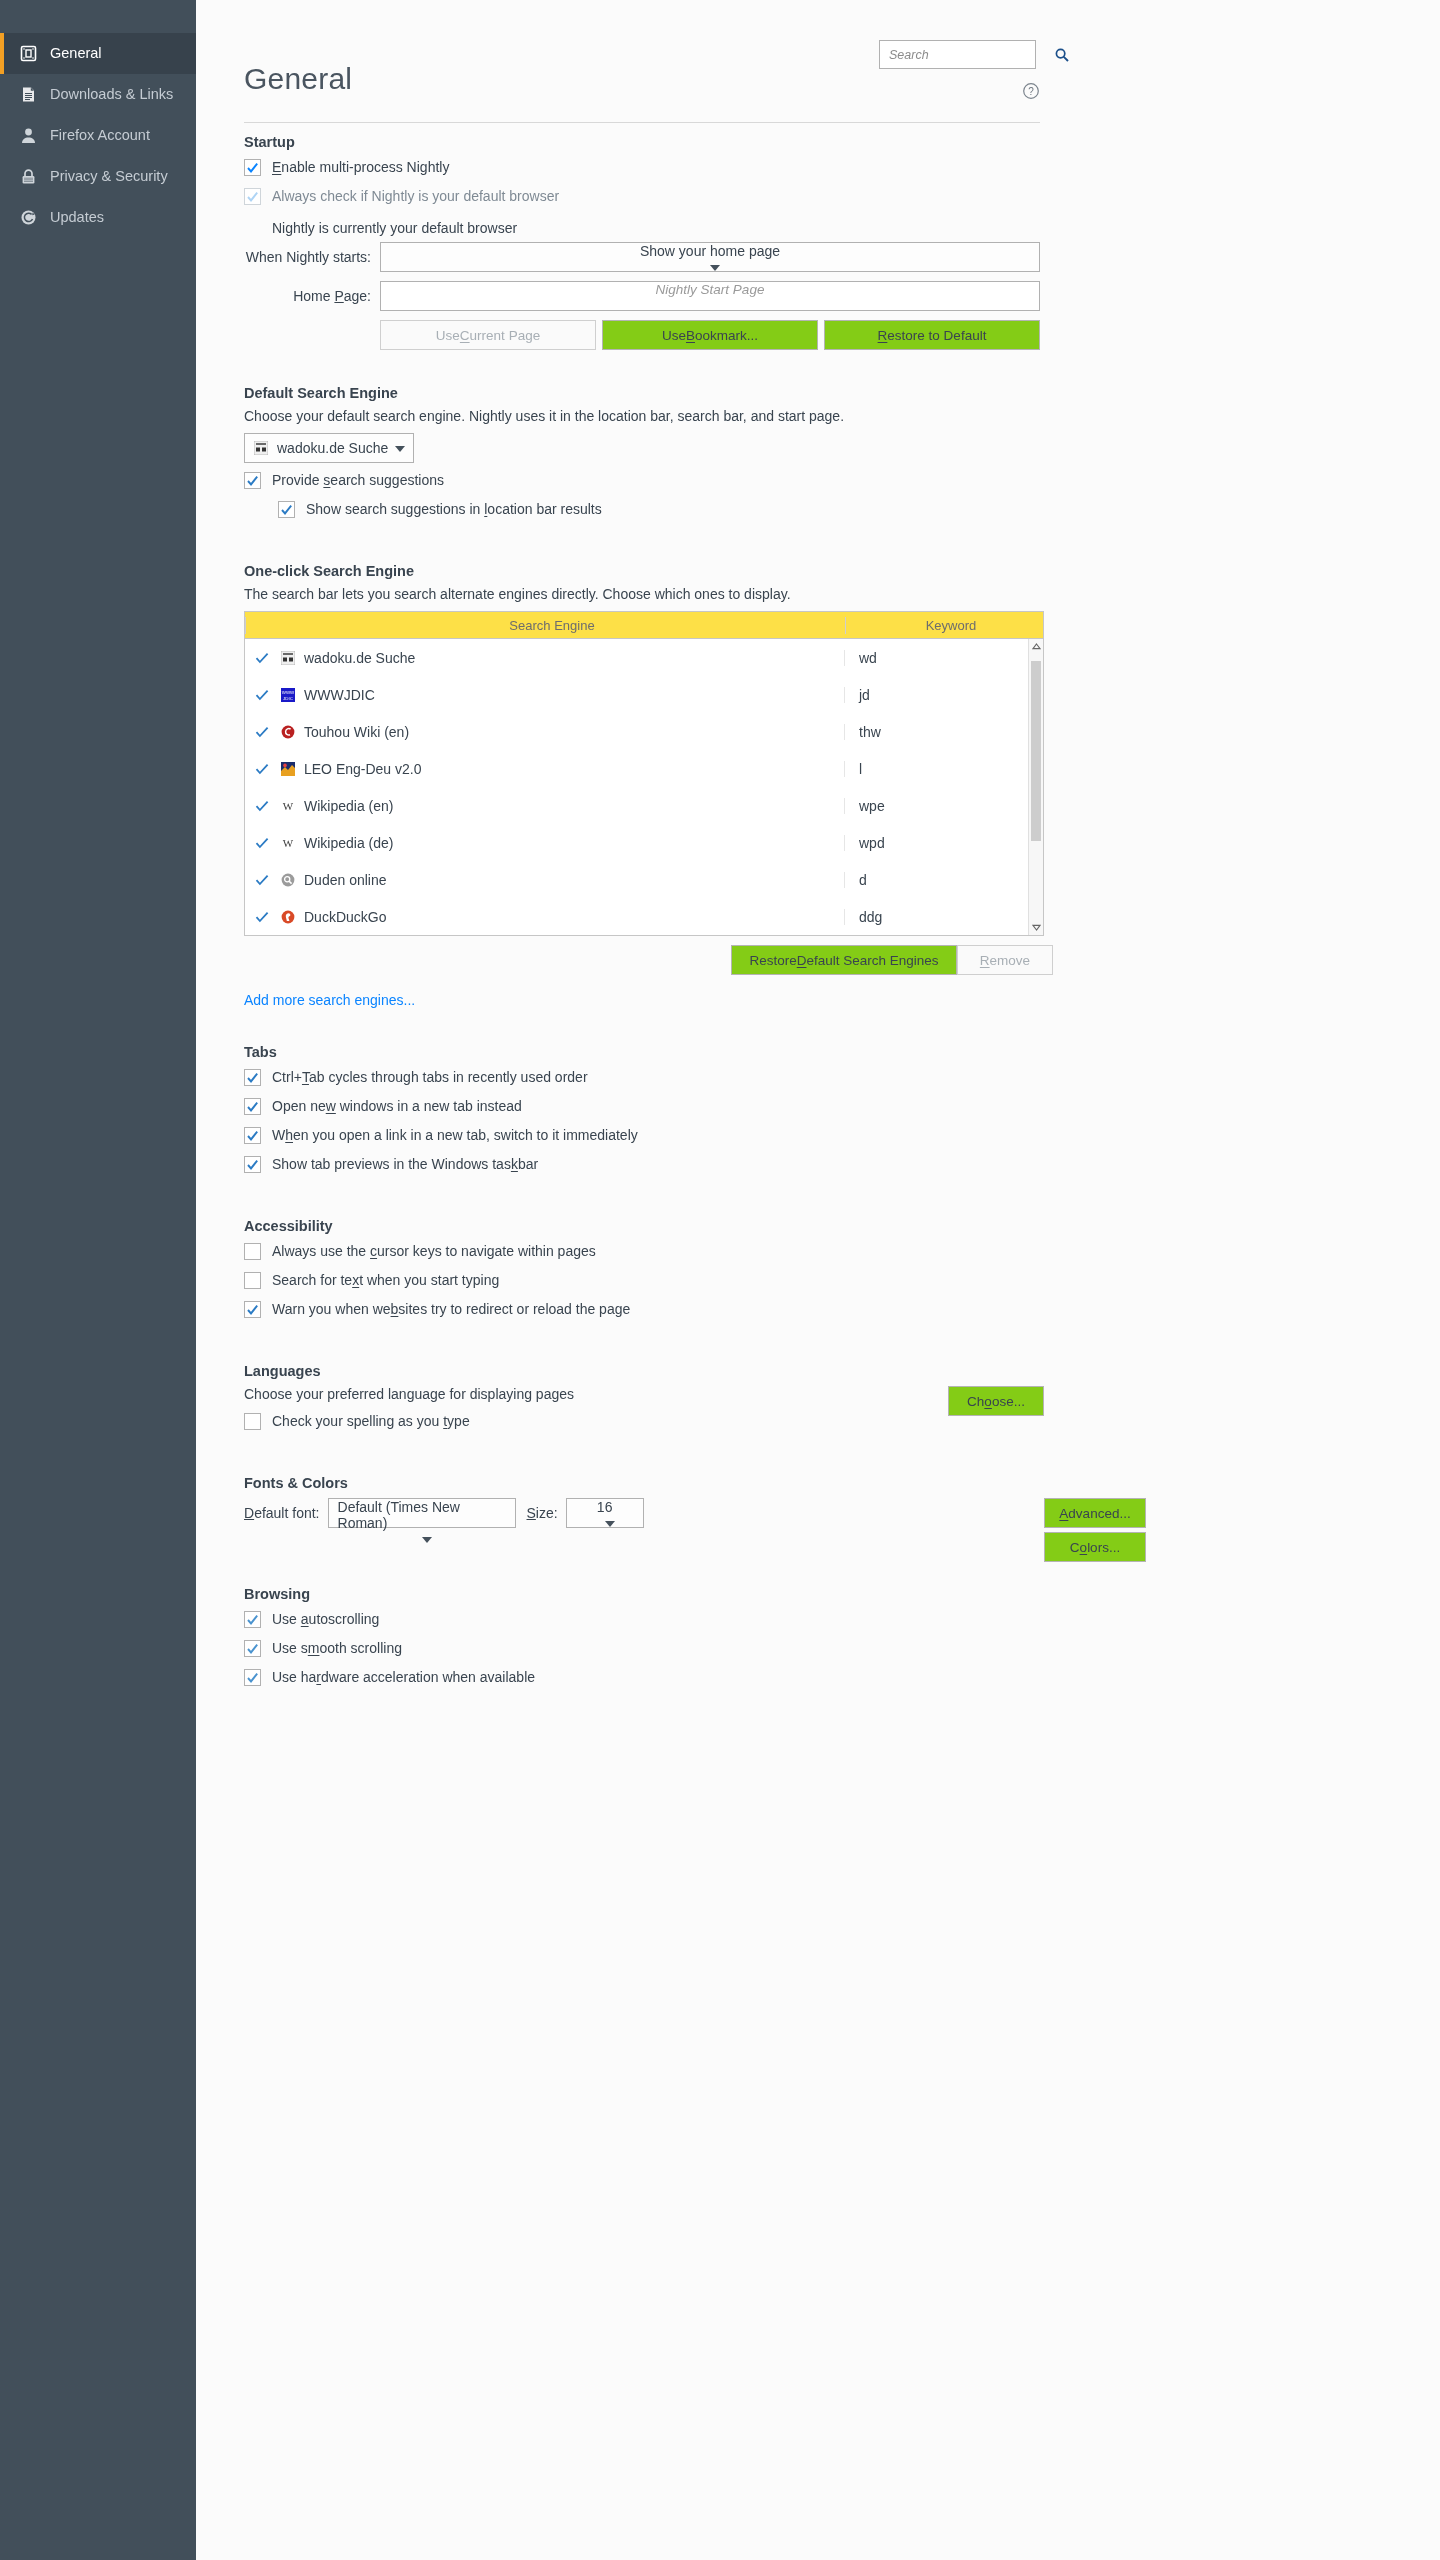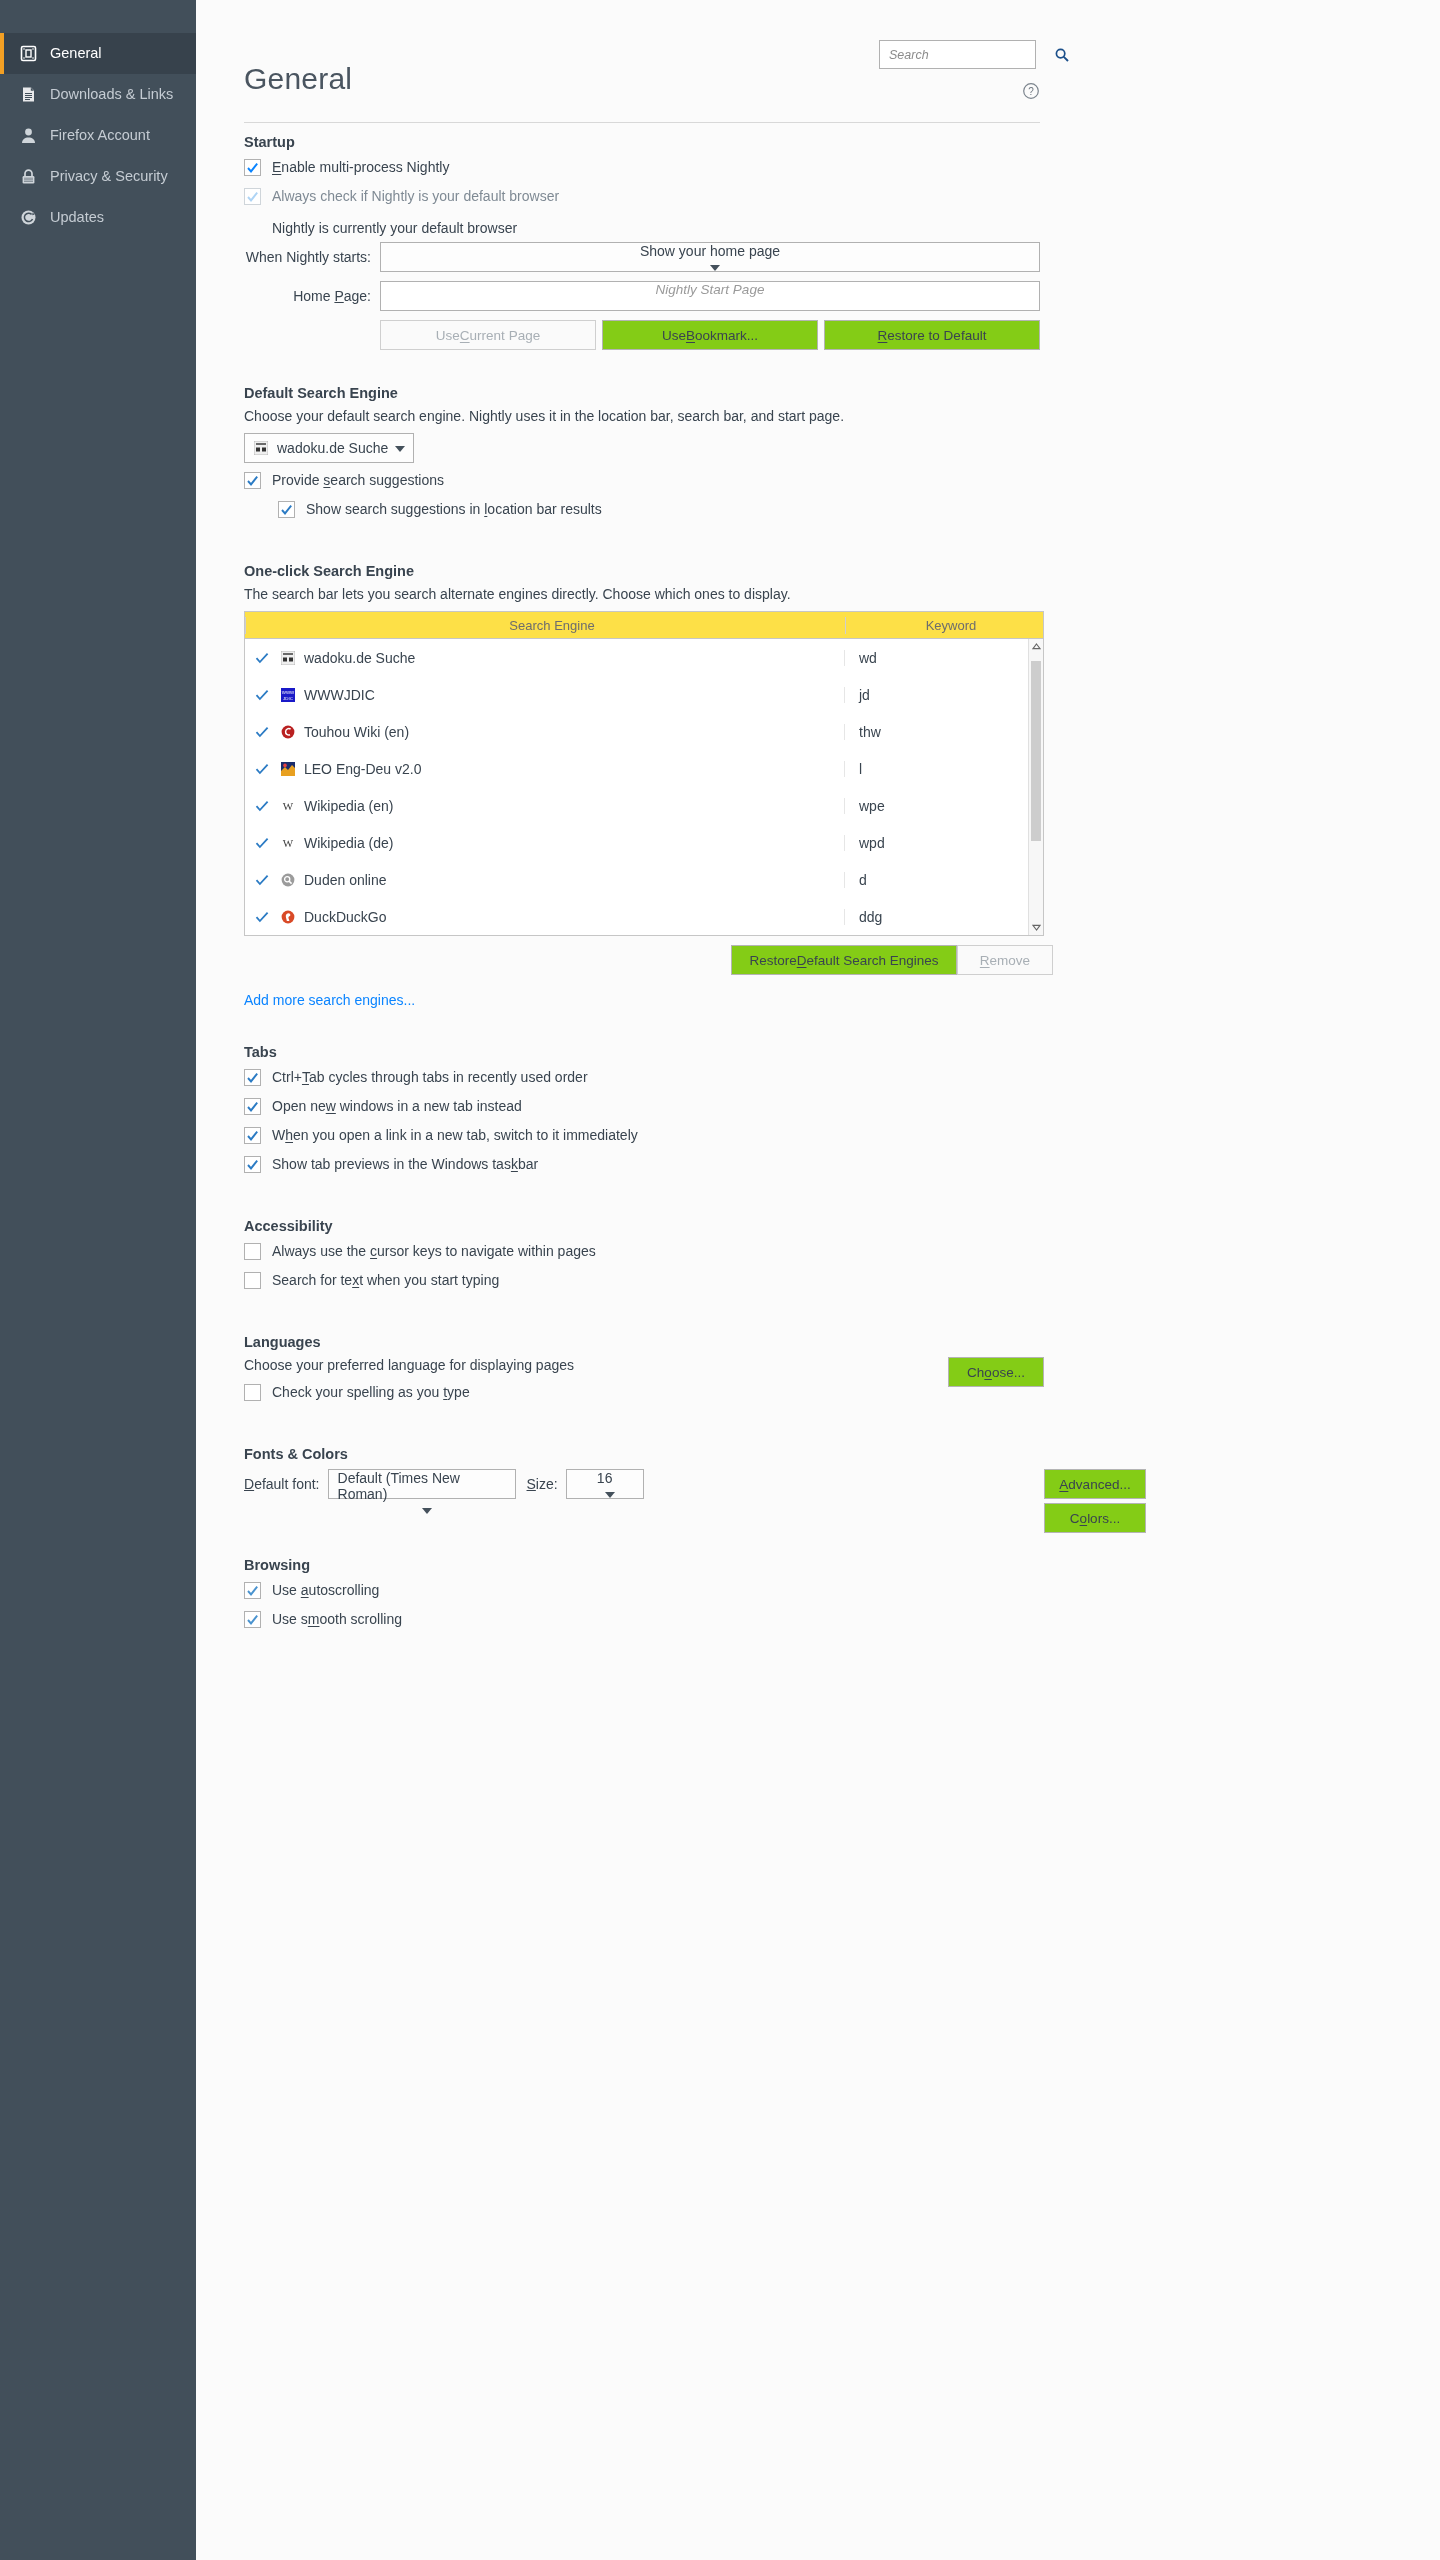--- a/index.html
+++ b/index.html
@@ -641,20 +641,28 @@
         <div class="group-title">Accessibility</div>
 
         <div class="cbrow">
           <span class="cb"></span>
           <span class="cblabel">Always use the <u>c</u>ursor keys to navigate within pages</span>
         </div>
         <div class="cbrow">
           <span class="cb"></span>
           <span class="cblabel">Search for te<u>x</u>t when you start typing</span>
         </div>
+        <div class="cbrow">
+          <span class="cb">
+              <svg width="13" height="13" viewBox="0 0 13 13">
+                <path d="M2 7l3 3.4L11.2 2.6" fill="none" stroke="#2b7bc4" stroke-width="1.9"></path>
+              </svg>
+            </span>
+          <span class="cblabel">Warn you when we<u>b</u>sites try to redirect or reload the page</span>
+        </div>
       </div>
 
       <div class="spacer-lg"></div>
 
       <div class="group">
         <div class="group-title">Languages</div>
 
         <div class="row-right">
           <div class="left">
             <div class="desc">Choose your preferred language for displaying pages</div>
@@ -718,17 +726,25 @@
           <span class="cblabel">Use <u>a</u>utoscrolling</span>
         </div>
         <div class="cbrow">
           <span class="cb">
               <svg width="13" height="13" viewBox="0 0 13 13">
                 <path d="M2 7l3 3.4L11.2 2.6" fill="none" stroke="#4a93cf" stroke-width="1.9"></path>
               </svg>
             </span>
           <span class="cblabel">Use s<u>m</u>ooth scrolling</span>
         </div>
+        <div class="cbrow">
+          <span class="cb">
+              <svg width="13" height="13" viewBox="0 0 13 13">
+                <path d="M2 7l3 3.4L11.2 2.6" fill="none" stroke="#4a93cf" stroke-width="1.9"></path>
+              </svg>
+            </span>
+          <span class="cblabel">Use ha<u>r</u>dware acceleration when available</span>
+        </div>
       </div>
 
     </div>
   </div>
 </div>
 
 </body></html>

